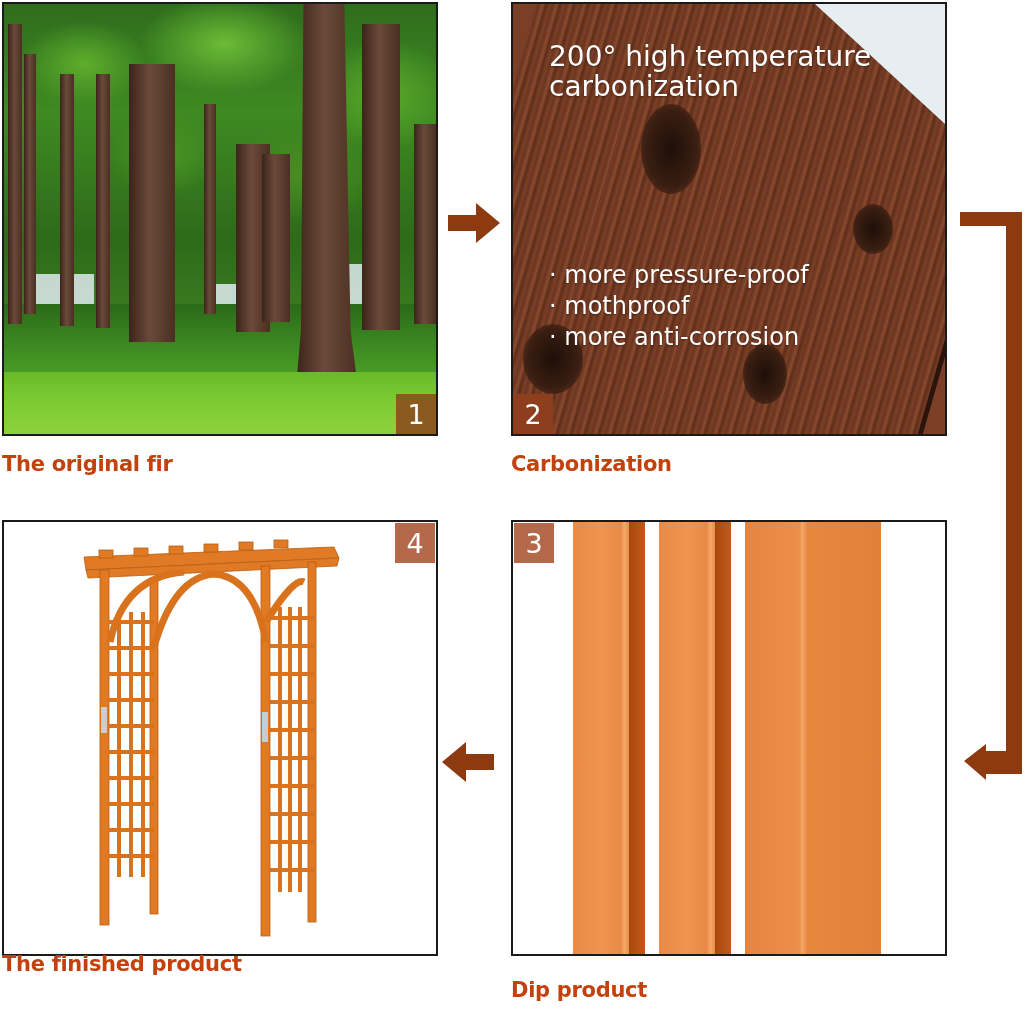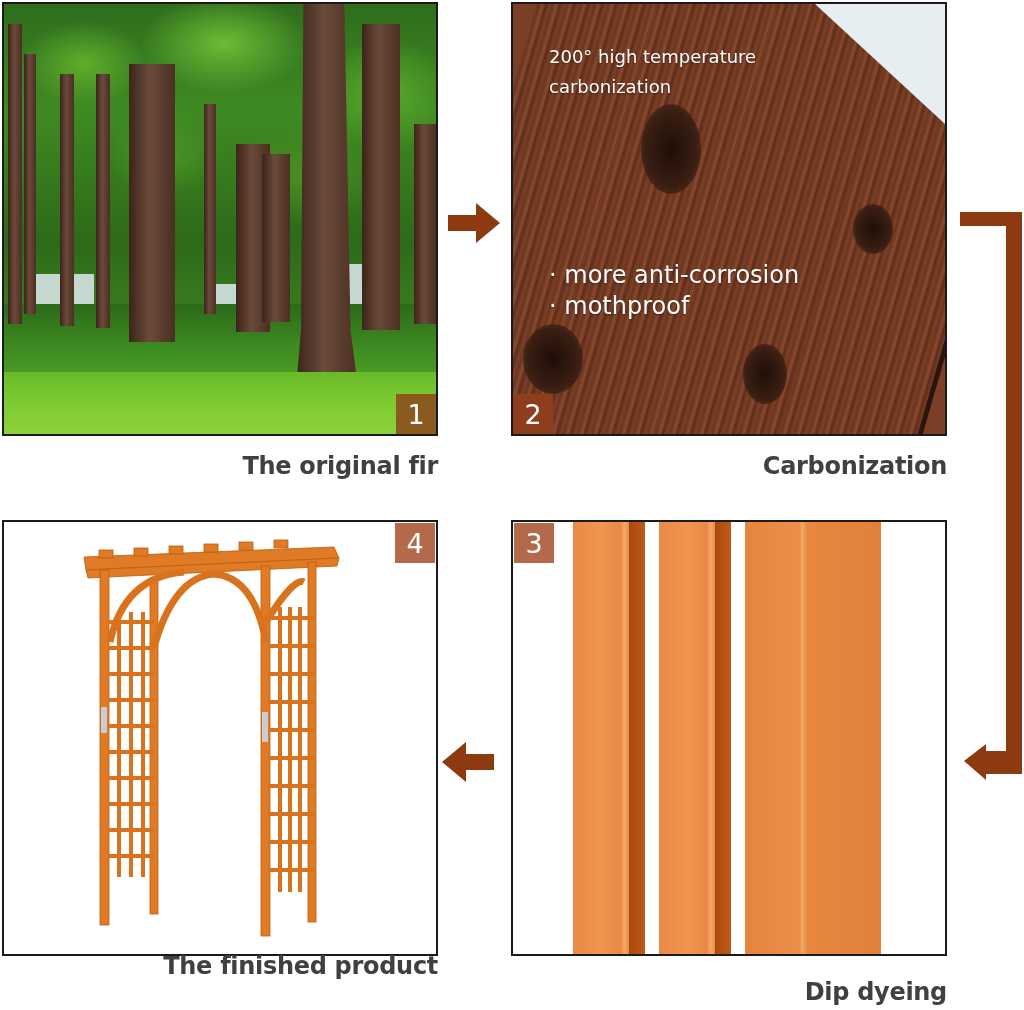--- a/index.html
+++ b/index.html
@@ -12,22 +12,22 @@
   #p3 { left: 511px; top: 520px; width: 436px; height: 436px; }
   #p4 { left: 2px;   top: 520px; width: 436px; height: 436px; }
 
   .badge { position: absolute; width: 40px; height: 40px; color: #fff; font-size: 27px;
            display: flex; align-items: center; justify-content: center; line-height: 1; }
   #p1 .badge { right: 0; bottom: 0; background: #8a5a1e; }
   #p2 .badge { left: 0; bottom: 0; background: #8e3e1c; }
   #p3 .badge { left: 1px; top: 1px; background: #b3694a; }
   #p4 .badge { right: 1px; top: 1px; background: #b3694a; }
 
-  .caption { position: absolute; width: 436px; text-align: right; font-size: 24px; font-weight: bold;
-             color: #404040; letter-spacing: -0.3px; }
+  .caption { position: absolute; width: 436px; text-align: left; font-size: 21px; font-weight: bold;
+             color: #c2410c; letter-spacing: -0.3px; }
   #cap1 { left: 2px; top: 452px; }
   #cap2 { left: 511px; top: 452px; }
   #cap4 { left: 2px; top: 952px; }
   #cap3 { left: 511px; top: 978px; }
 
   
   .forest { position: absolute; inset: 0;
     background:
       linear-gradient(180deg, rgba(0,0,0,0) 0%, rgba(0,0,0,0) 70%),
       linear-gradient(180deg, #2f6d1d 0%, #3f8a22 25%, #2d6a19 55%, #3a7c1f 72%, #4a9a1f 80%, #6fc12c 86%, #83cd34 100%);
@@ -48,21 +48,21 @@
   .sky-gap { position: absolute; background: #dfeaf0; opacity: 0.85; }
 
   
   .wood { position: absolute; inset: 0; background: #7a3f26; }
   .plank { position: absolute; top: -60px; height: 560px; transform: skewX(-16deg);
     background: repeating-linear-gradient(90deg, #7c3f26 0px, #6a3520 3px, #8a4a2e 7px, #5d2d1a 10px, #7a3f26 14px);
     border-right: 5px solid #2a140c; }
   .knot { position: absolute; border-radius: 50%; background: radial-gradient(#1e0f08, #3a1e12 60%, rgba(58,30,18,0)); }
   .sky2 { position: absolute; right: 0; top: 0; width: 0; height: 0;
     border-top: 120px solid #e6eef2; border-left: 130px solid transparent; }
-  .wood-title { position: absolute; left: 36px; top: 38px; color: #fff; font-size: 18px; line-height: 30px;
+  .wood-title { position: absolute; left: 36px; top: 38px; color: #fff; font-size: 28px; line-height: 30px;
                 text-shadow: 0 1px 2px rgba(0,0,0,0.4); }
   .wood-list { position: absolute; left: 36px; top: 256px; color: #fff; font-size: 24px; line-height: 31px;
                margin: 0; padding: 0; list-style: none; text-shadow: 0 1px 2px rgba(0,0,0,0.4); }
   .wood-list li::before { content: "· "; }
 
   
   .post { position: absolute; top: 0; bottom: 0; }
   .post .face { position: absolute; top: 0; bottom: 0; left: 0;
     background: linear-gradient(90deg, #e98a47, #f0944f 50%, #e88a45 85%, #f4a868 92%, #ea8d49); }
   .post .side { position: absolute; top: 0; bottom: 0; background: linear-gradient(90deg, #a9480f, #c05a18); }
@@ -110,42 +110,43 @@
     <div class="knot" style="left:10px;top:320px;width:60px;height:70px;"></div>
     <div class="knot" style="left:230px;top:340px;width:44px;height:60px;"></div>
     <div class="knot" style="left:340px;top:200px;width:40px;height:50px;"></div>
     <div class="sky2"></div>
   </div>
   <div class="wood-title">
     <div>200° high temperature</div>
     <div>carbonization</div>
   </div>
   <ul class="wood-list">
+    <li>more pressure-proof</li>
+    <li>mothproof</li>
     <li>more anti-corrosion</li>
-    <li>mothproof</li>
   </ul>
   <div class="badge">2</div>
 </div>
 <div id="cap2" class="caption">Carbonization</div>
 
 <div id="p3" class="panel">
   <div class="post" style="left:60px;width:72px;">
     <div class="face" style="width:56px;"></div>
     <div class="side" style="left:56px;width:16px;"></div>
   </div>
   <div class="post" style="left:146px;width:72px;">
     <div class="face" style="width:56px;"></div>
     <div class="side" style="left:56px;width:16px;"></div>
   </div>
   <div class="post" style="left:232px;width:136px;">
     <div class="face" style="width:136px;background:linear-gradient(90deg,#e5843f,#ec8f4a 40%,#f3a86a 42%,#e8883f 46%,#e1803a 100%);"></div>
   </div>
   <div class="badge">3</div>
 </div>
-<div id="cap3" class="caption">Dip dyeing</div>
+<div id="cap3" class="caption">Dip product</div>
 
 <div id="p4" class="panel">
   <svg class="arch-svg" width="432" height="432" viewBox="0 0 432 432">
     <g fill="#e07a24" stroke="#b95d12" stroke-width="0.8">
 
       <polygon points="80,35 330,25 335,36 82,48"></polygon>
       <polygon points="82,48 335,36 333,44 84,56"></polygon>
       <rect x="95" y="28" width="14" height="8"></rect>
       <rect x="130" y="26" width="14" height="8"></rect>
       <rect x="165" y="24" width="14" height="8"></rect>

